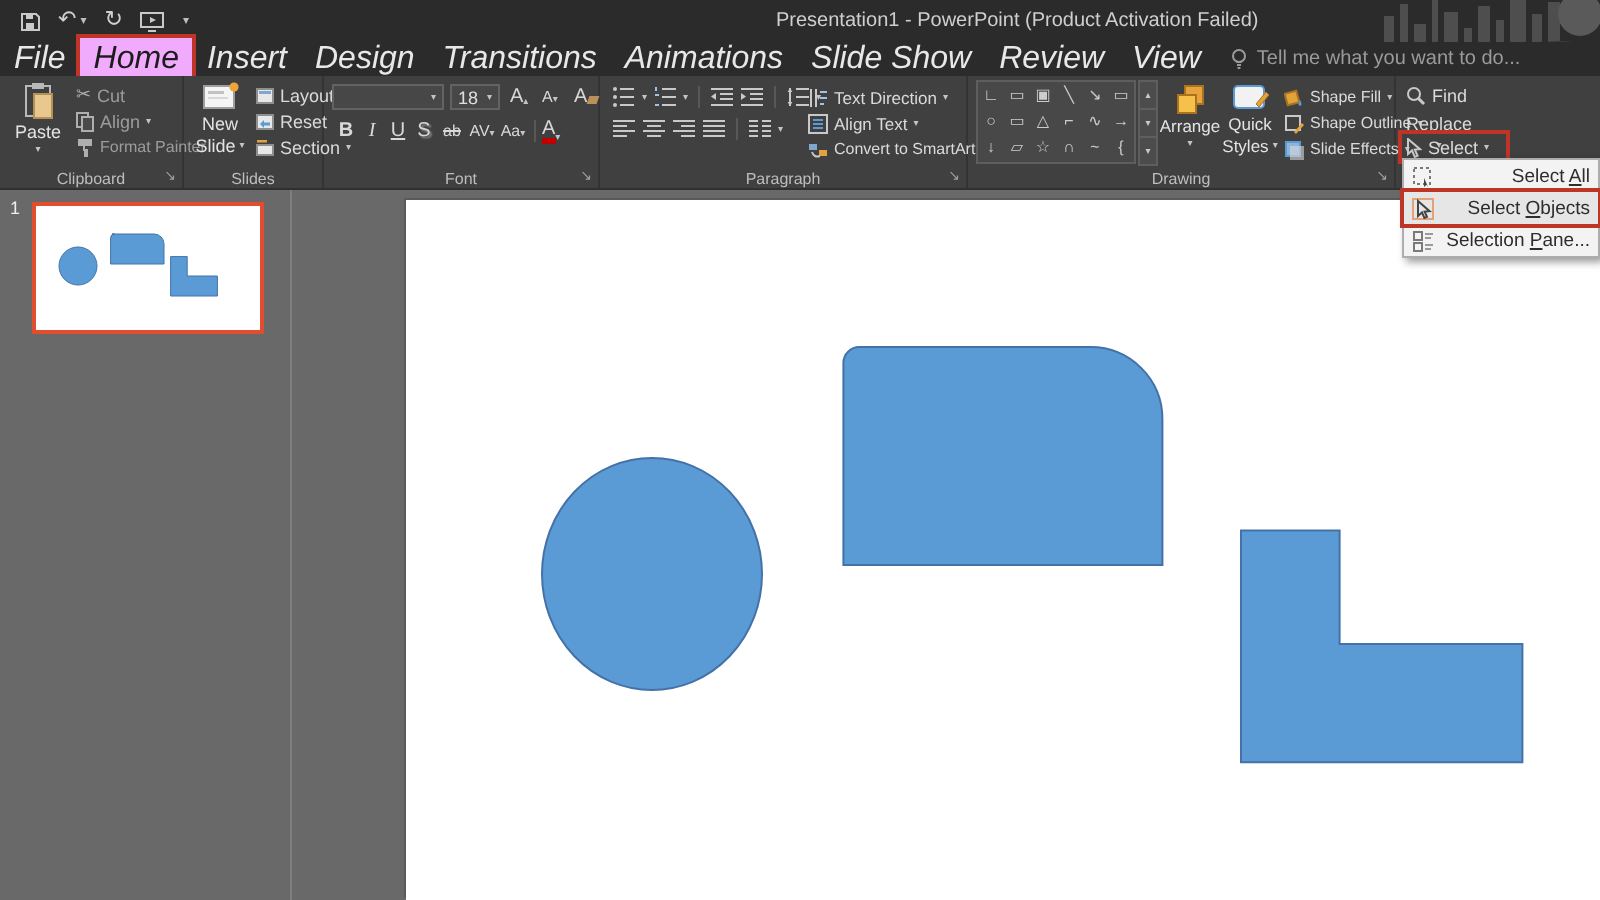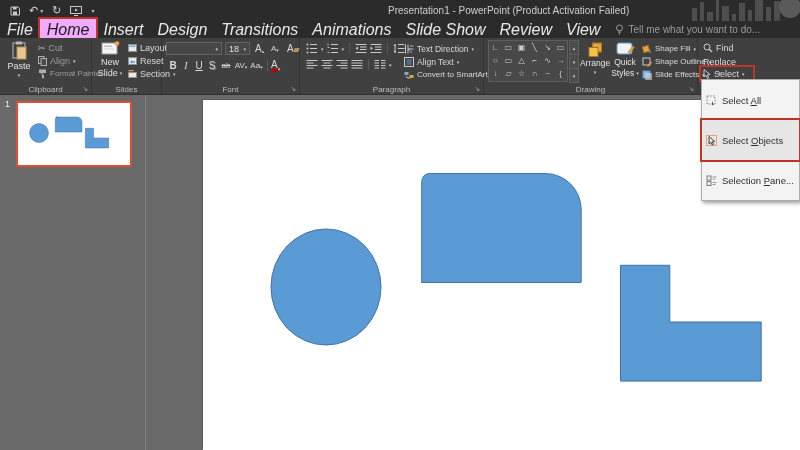--- a/index.html
+++ b/index.html
@@ -36,21 +36,21 @@
   .sep{width:1px;height:11px;background:#585858;margin:0 2px;}
   
   #gallery{position:absolute;left:4px;top:2px;width:80px;height:42px;background:#484848;border:1px solid #5E5E5E;
            box-sizing:border-box;display:grid;grid-template-columns:repeat(6,1fr);grid-template-rows:repeat(3,1fr);}
   #gallery .cell{display:flex;align-items:center;justify-content:center;font-size:8px;color:#CDCDCD;line-height:8px;}
   #galscroll{position:absolute;left:85px;top:2px;width:10px;height:42px;display:flex;flex-direction:column;}
   #galscroll div{flex:1;background:#4C4C4C;border:1px solid #5E5E5E;margin-bottom:-1px;display:flex;align-items:center;justify-content:center;font-size:5px;color:#C9C9C9;}
   
   #selectmenu{position:absolute;left:701px;top:79px;width:97px;background:#F3F3F3;border:1px solid #ADADAD;
               box-shadow:2px 2px 4px rgba(0,0,0,.4);z-index:40;}
-  .mitem{display:flex;align-items:center;gap:5px;height:16px;padding:12px 4px;font-size:9.5px;color:#2D2D2D;white-space:nowrap;}
+  .mitem{display:flex;align-items:center;gap:5px;height:16px;padding:0 4px;font-size:9.5px;color:#2D2D2D;white-space:nowrap;justify-content:space-between;}
   .mitem.hl{background:#E6E6E6;}
   
   #thumbpanel{left:0;top:95px;width:146px;height:355px;background:#696969;border-right:1px solid #7E7E7E;box-sizing:border-box;}
   #slidenum{left:5px;top:99px;font-size:9px;color:#EDEDED;}
   #thumb{left:16px;top:101px;width:116px;height:66px;background:#FFF;border:2px solid #E04E2F;box-sizing:border-box;}
   #canvas{left:203px;top:100px;width:597px;height:350px;background:#FFF;box-shadow:-1px -1px 0 #5A5A5A;}
   #watermark{right:0;top:0;width:110px;height:33px;overflow:hidden;}
 </style>
 </head>
 <body>

